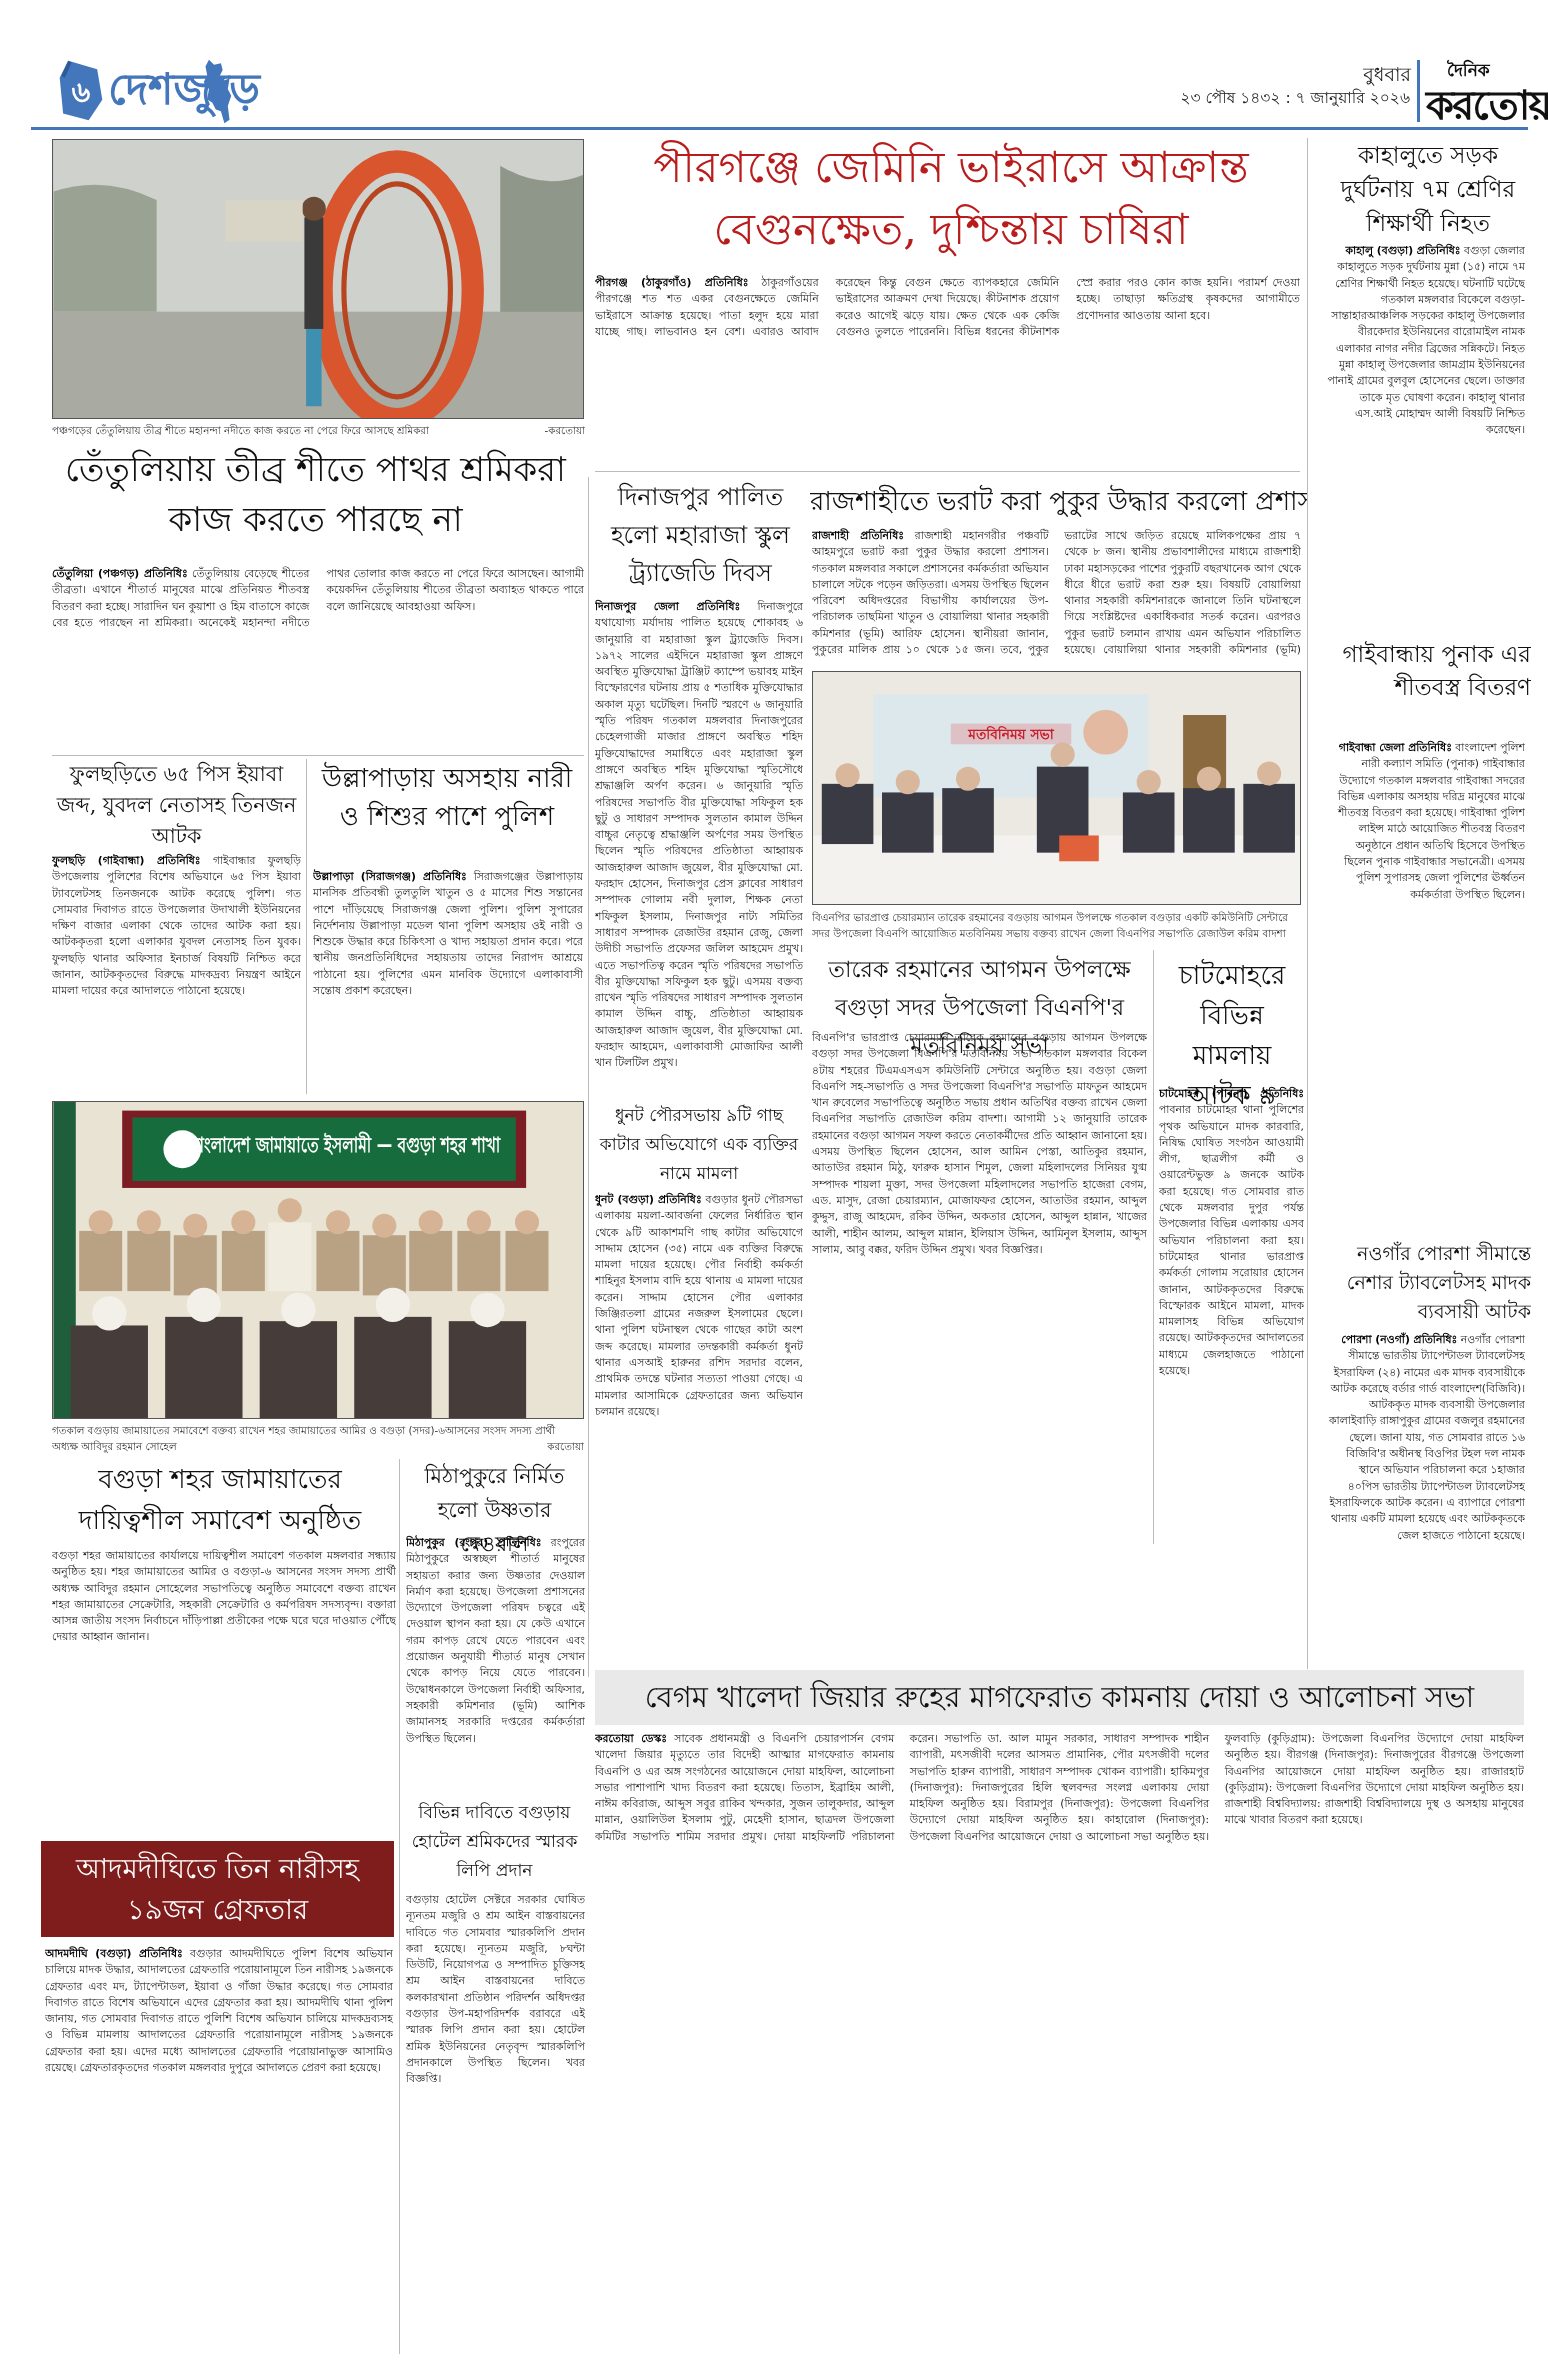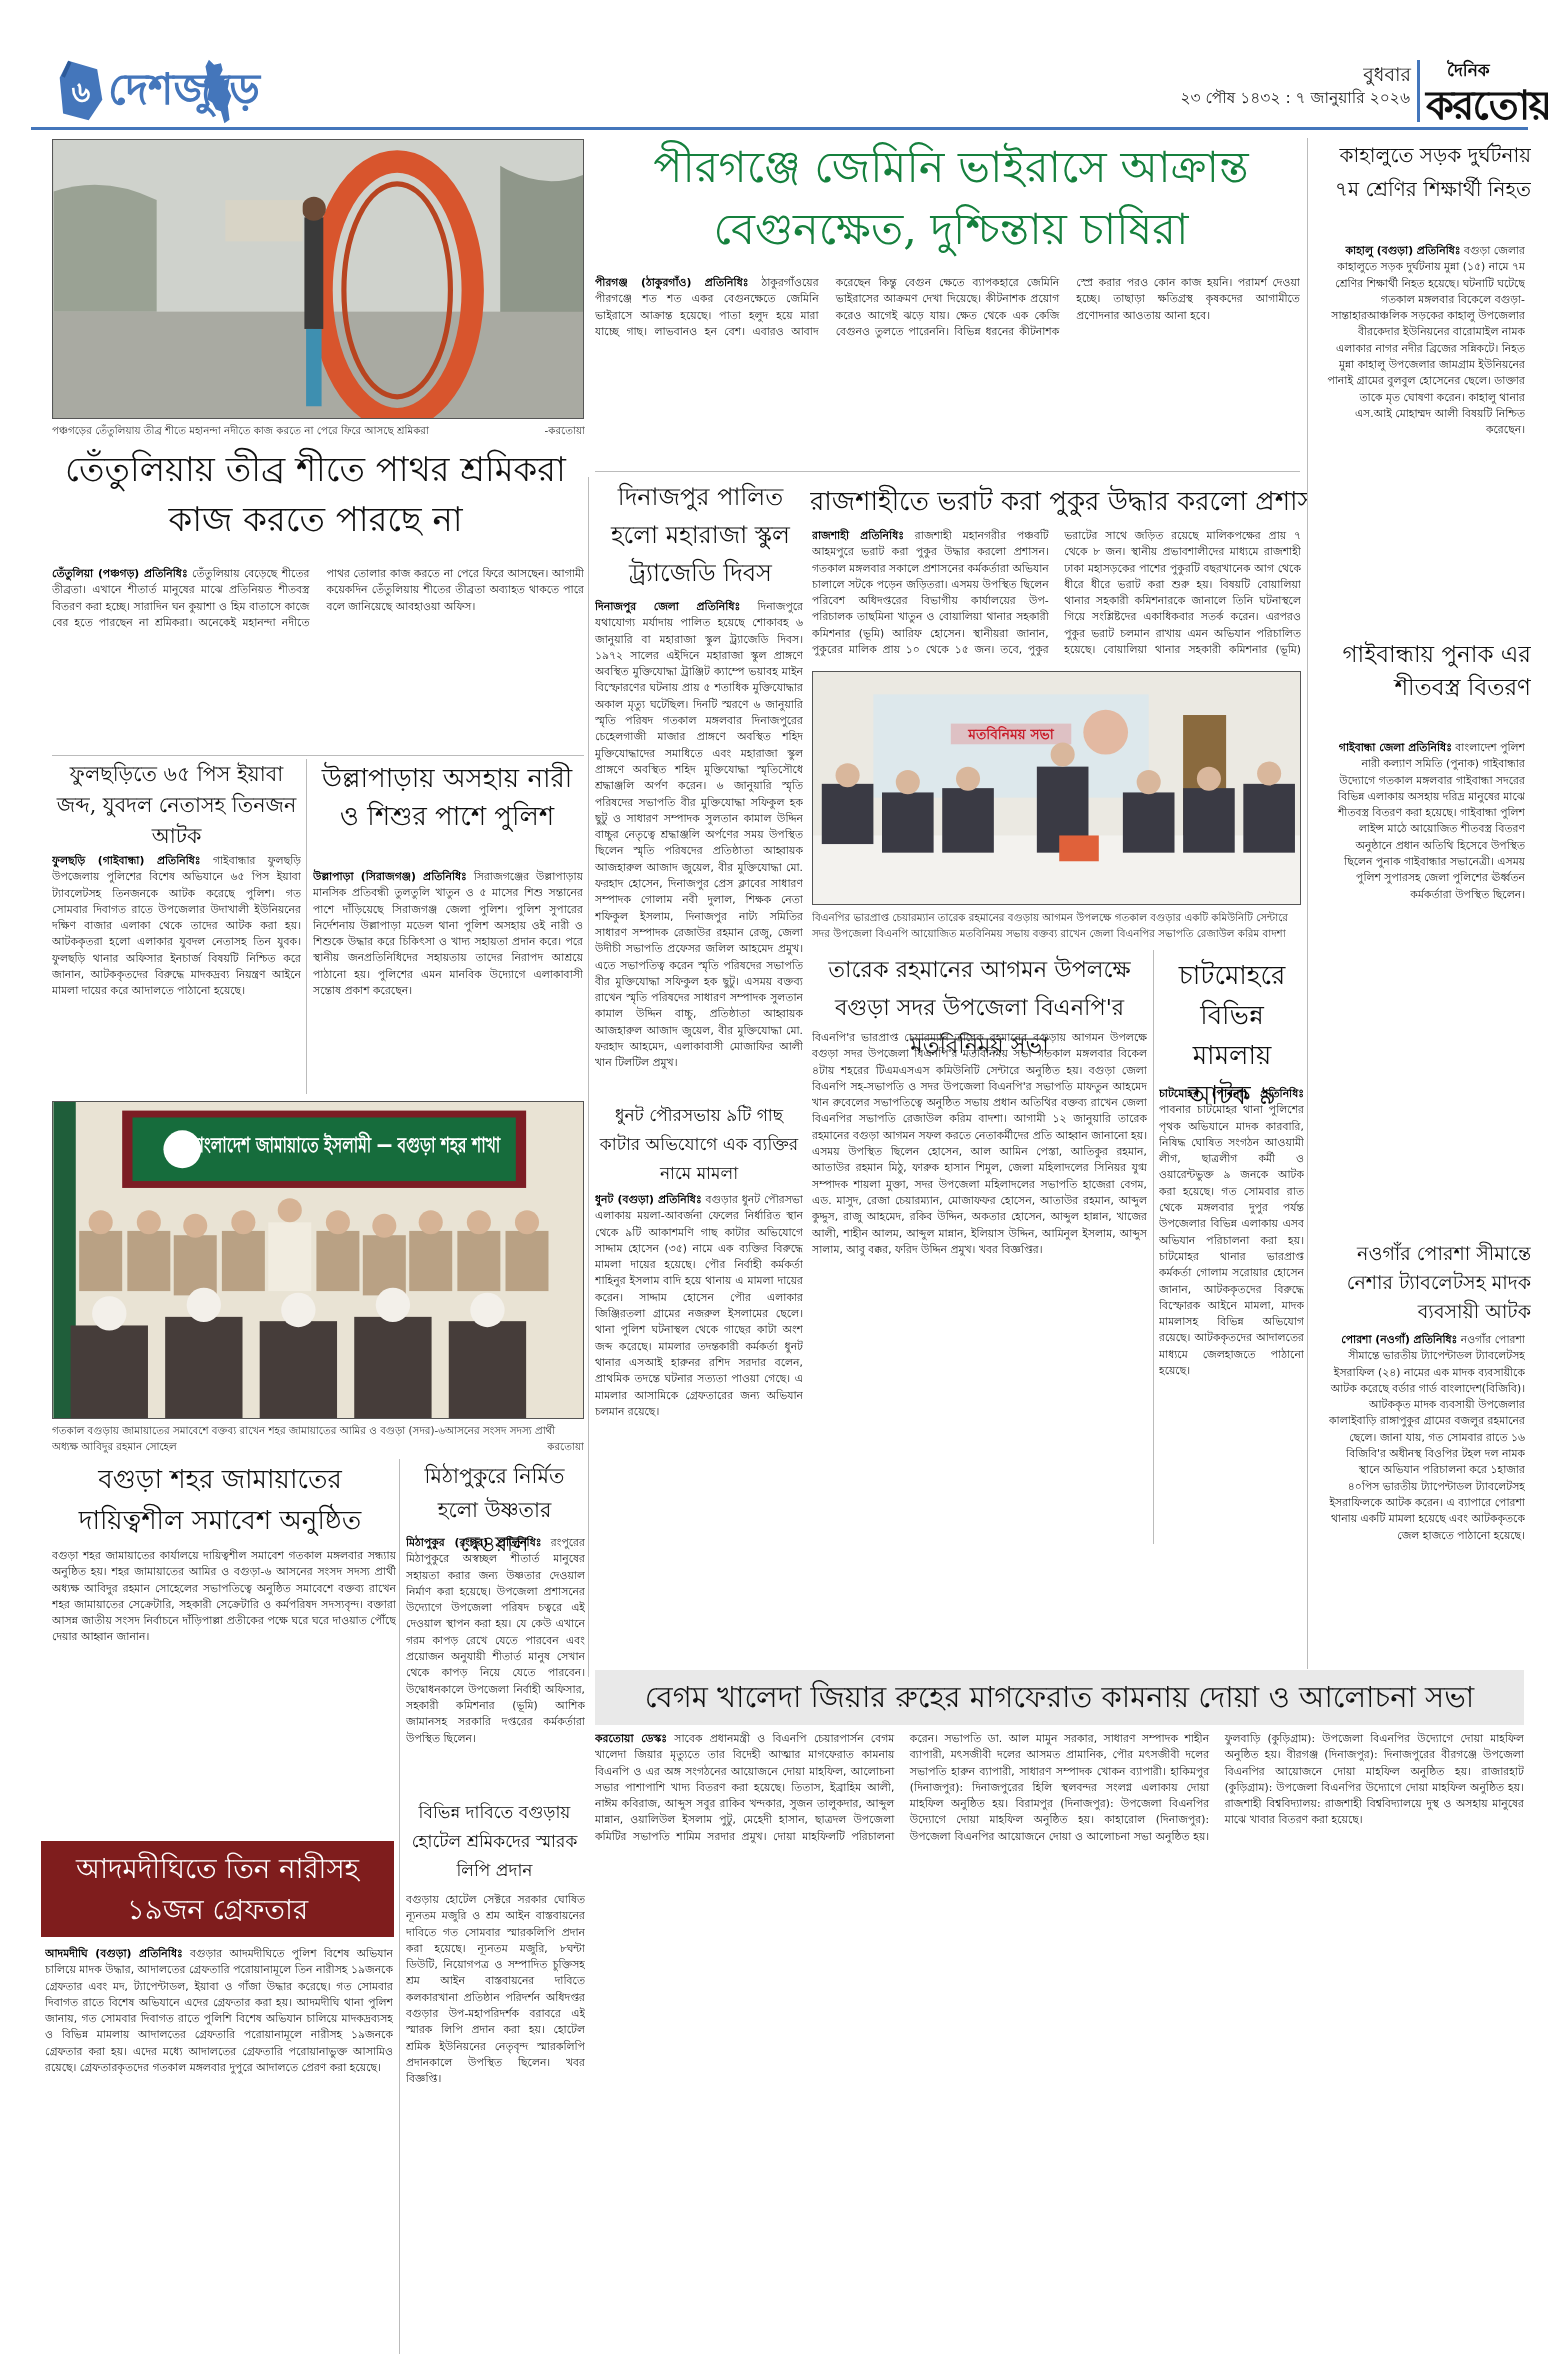--- a/index.html
+++ b/index.html
@@ -19,21 +19,21 @@
   #sec-title { left: 108px; top: 57px; font-family: "DejaVu Serif", serif; font-size: 43px; font-weight: bold; color: #4476bb; line-height: 65px; }
   #map-icon { left: 202px; top: 58px; width: 31px; height: 67px; }
   #header-line { left: 31px; top: 127px; width: 1497px; height: 3.4px; background: #4476bb; }
   #day { left: 1084px; top: 60px; width: 327px; text-align: right; font-size: 19px; color: #222; }
   #date { left: 963px; top: 86px; width: 447px; text-align: right; font-size: 15.5px; color: #222; }
   #masthead-sep { left: 1417px; top: 60px; width: 3.4px; height: 62px; background: #4476bb; }
   #paper-small { left: 1447px; top: 57px; font-size: 17px; font-weight: bold; }
   #paper-name { left: 1426px; top: 74px; font-size: 40px; font-weight: bold; font-family: "DejaVu Serif", serif; letter-spacing: -1.7px; }
 
   
-  #lead-head { left: 594px; top: 136px; width: 714px; font-size: 43px; color: #15803d; line-height: 62px; }
+  #lead-head { left: 594px; top: 136px; width: 714px; font-size: 43px; color: #b91c1c; line-height: 62px; }
 </style>
 </head>
 <body>
 
 <div class="abs" id="sec-logo">
   <svg width="46" height="67" viewBox="0 0 54 78">
     <polygon points="12,4 46,14 52,50 36,74 6,66 2,24" fill="#4476bb"></polygon>
     <polygon points="4,22 12,4 16,6 8,24" fill="#2d5a99"></polygon>
     <text x="27" y="52" font-size="34" font-weight="bold" fill="#ffffff" text-anchor="middle" font-family="DejaVu Sans, sans-serif">৬</text>
   </svg>
@@ -75,21 +75,21 @@
 <div class="rule-h" style="left:52px;top:755px;width:532px;"></div>
 
 <div class="abs hl" id="lead-head">পীরগঞ্জে জেমিনি ভাইরাসে আক্রান্ত বেগুনক্ষেত, দুশ্চিন্তায় চাষিরা</div>
 <div class="abs body-text" style="left:595px;top:275px;width:705px;height:189px;column-count:3;column-gap:17px;">
   <b>পীরগঞ্জ (ঠাকুরগাঁও) প্রতিনিধিঃ</b>
   <span>ঠাকুরগাঁওয়ের পীরগঞ্জে শত শত একর বেগুনক্ষেতে জেমিনি ভাইরাসে আক্রান্ত হয়েছে। পাতা হলুদ হয়ে মারা যাচ্ছে গাছ। লাভবানও হন বেশ। এবারও আবাদ করেছেন কিন্তু বেগুন ক্ষেতে ব্যাপকহারে জেমিনি ভাইরাসের আক্রমণ দেখা দিয়েছে। কীটনাশক প্রয়োগ করেও আগেই ঝড়ে যায়। ক্ষেত থেকে এক কেজি বেগুনও তুলতে পারেননি। বিভিন্ন ধরনের কীটনাশক স্প্রে করার পরও কোন কাজ হয়নি। পরামর্শ দেওয়া হচ্ছে। তাছাড়া ক্ষতিগ্রস্থ কৃষকদের আগামীতে প্রণোদনার আওতায় আনা হবে।</span>
 </div>
 <div class="rule-h" style="left:595px;top:471px;width:705px;"></div>
 
 <div class="rule-v" style="left:1307px;top:138px;height:1531px;"></div>
-<div class="abs hl" style="left:1325px;top:138px;width:206px;font-size:20px;line-height:34px;text-align:right;">কাহালুতে সড়ক দুর্ঘটনায় ৭ম শ্রেণির শিক্ষার্থী নিহত</div>
+<div class="abs hl" style="left:1325px;top:138px;width:206px;font-size:23px;line-height:34px;text-align:center;">কাহালুতে সড়ক দুর্ঘটনায় ৭ম শ্রেণির শিক্ষার্থী নিহত</div>
 <div class="abs body-text" style="left:1325px;top:243px;width:200px;height:392px;text-align:right;">
   <b>কাহালু (বগুড়া) প্রতিনিধিঃ</b>
   <span>বগুড়া জেলার কাহালুতে সড়ক দুর্ঘটনায় মুন্না (১৫) নামে ৭ম শ্রেণির শিক্ষার্থী নিহত হয়েছে। ঘটনাটি ঘটেছে গতকাল মঙ্গলবার বিকেলে বগুড়া-সান্তাহারআঞ্চলিক সড়কের কাহালু উপজেলার বীরকেদার ইউনিয়নের বারোমাইল নামক এলাকার নাগর নদীর ব্রিজের সন্নিকটে। নিহত মুন্না কাহালু উপজেলার জামগ্রাম ইউনিয়নের পানাই গ্রামের বুলবুল হোসেনের ছেলে। ডাক্তার তাকে মৃত ঘোষণা করেন। কাহালু থানার এস.আই মোহাম্মদ আলী বিষয়টি নিশ্চিত করেছেন।</span>
 </div>
 <div class="abs hl" style="left:1325px;top:638px;width:206px;font-size:23px;line-height:33px;text-align:right;">গাইবান্ধায় পুনাক এর শীতবস্ত্র বিতরণ</div>
 <div class="abs body-text" style="left:1325px;top:740px;width:200px;height:482px;text-align:right;">
   <b>গাইবান্ধা জেলা প্রতিনিধিঃ</b>
   <span>বাংলাদেশ পুলিশ নারী কল্যাণ সমিতি (পুনাক) গাইবান্ধার উদ্যোগে গতকাল মঙ্গলবার গাইবান্ধা সদরের বিভিন্ন এলাকায় অসহায় দরিদ্র মানুষের মাঝে শীতবস্ত্র বিতরণ করা হয়েছে। গাইবান্ধা পুলিশ লাইন্স মাঠে আয়োজিত শীতবস্ত্র বিতরণ অনুষ্ঠানে প্রধান অতিথি হিসেবে উপস্থিত ছিলেন পুনাক গাইবান্ধার সভানেত্রী। এসময় পুলিশ সুপারসহ জেলা পুলিশের ঊর্ধ্বতন কর্মকর্তারা উপস্থিত ছিলেন।</span>
 </div>
 <div class="abs hl" style="left:1325px;top:1239px;width:206px;font-size:19px;line-height:29px;text-align:right;">নওগাঁর পোরশা সীমান্তে নেশার ট্যাবলেটসহ মাদক ব্যবসায়ী আটক</div>

